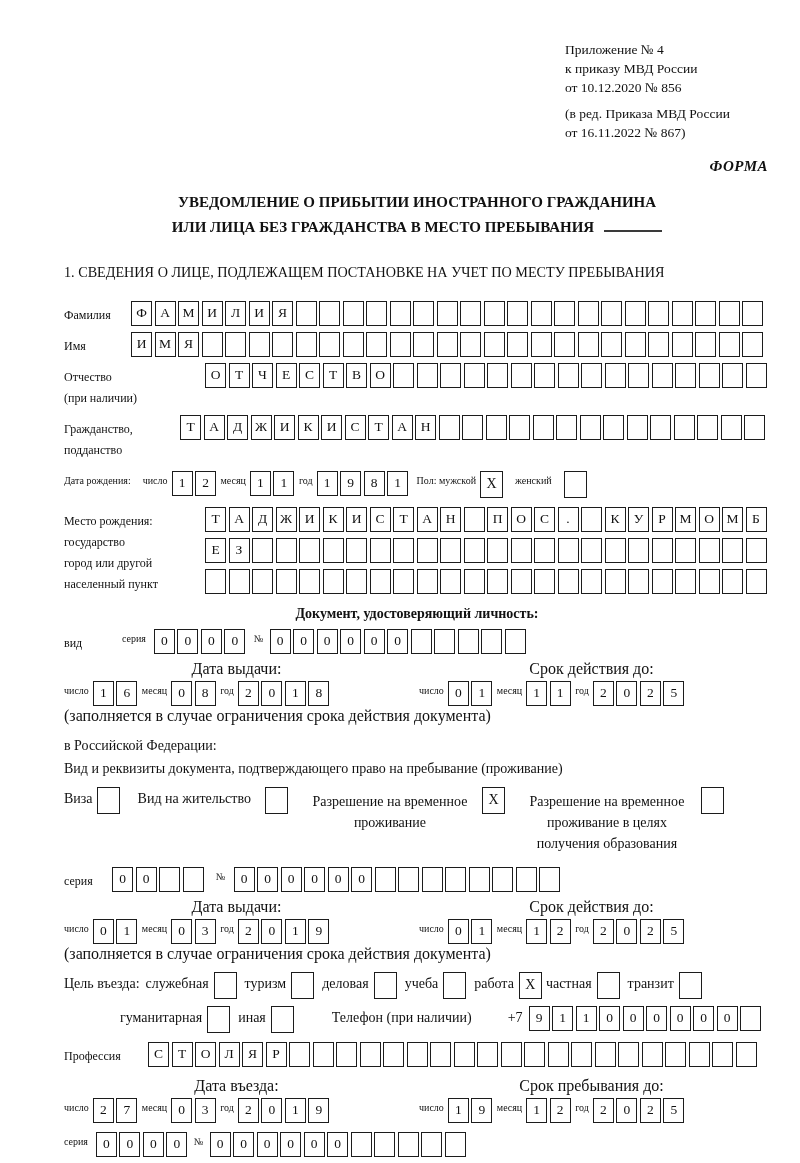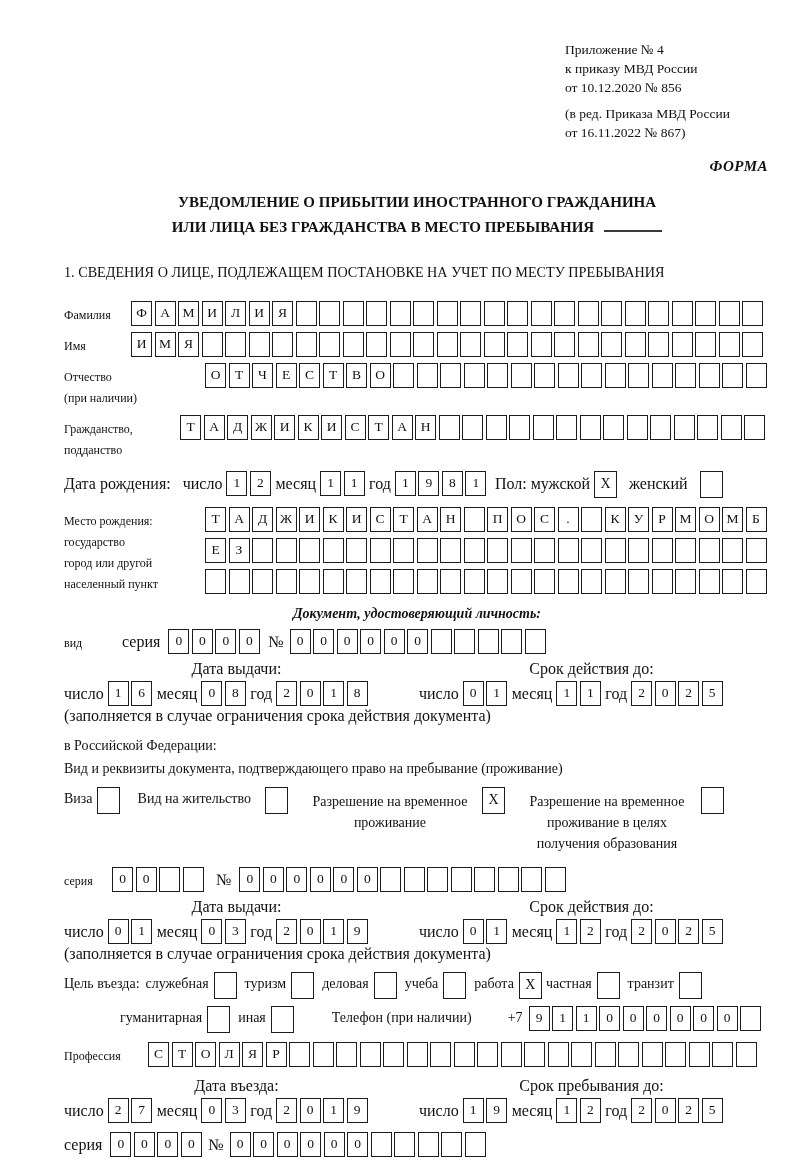--- a/index.html
+++ b/index.html
@@ -14,40 +14,40 @@
 
   
   .title{text-align:center;font-weight:bold;font-size:15px;line-height:25px;margin-top:15px;}
   .blank-line{display:inline-block;width:58px;border-bottom:2.5px solid #3a3a3a;margin-left:10px;}
   .section-title{font-weight:normal;font-size:14.2px;margin:24px 0 20px 0;}
 
   
   .frow{display:flex;align-items:flex-start;margin-bottom:6px;}
   .lbl{flex:none;font-size:12px;line-height:21px;padding-top:4px;}
   .lbl div{line-height:21px;}
-  .inl{font-size:16px;padding:4px 4px 0 2px;text-align:center;}
+  .inl{font-size:10px;padding:4px 4px 0 2px;text-align:center;}
 
   
   .cells{white-space:nowrap;display:inline-block;}
   .cell{box-sizing:border-box;display:inline-block;width:21px;height:25px;border:1.6px solid #1c1c1c;
         margin-right:2.5px;text-align:center;font-size:13.5px;line-height:22px;vertical-align:top;background:#fff;}
   .cellrows .cells{display:block;margin-bottom:6px;}
 
   
   .checkbox{box-sizing:border-box;display:inline-block;width:23px;height:27px;border:1.6px solid #1c1c1c;
         text-align:center;font-size:14px;line-height:24px;vertical-align:top;background:#fff;}
 
   
   .dates-row{display:flex;justify-content:space-between;width:700px;margin-bottom:1px;}
   .date-group{width:345px;}
   .date-group .date-title{text-align:center;font-size:16px;margin-bottom:3px;}
   .date-line{display:flex;align-items:flex-start;}
   .note{font-size:16px;text-align:left;margin:1px 0 9px 0;}
 
-  .doc-sec-title{text-align:center;font-weight:bold;font-size:14px;margin:3px 0 7px 0;font-style:italic;}
+  .doc-sec-title{text-align:center;font-weight:bold;font-size:14px;margin:3px 0 7px 0;}
   .intro{font-size:14px;line-height:23px;}
 
   .options-row{display:flex;align-items:flex-start;margin:7px 0 13px 0;}
   .opt-label{font-size:14px;padding-top:4px;}
   .opt-label.multiline{display:inline-block;text-align:center;line-height:21px;}
 
   .purpose-row{display:flex;align-items:flex-start;margin-bottom:7px;font-size:14px;}
   .purpose-row .opt-label{padding-top:4px;}
   .purpose-row .checkbox{margin:0 8px 0 5px;}
 </style>

